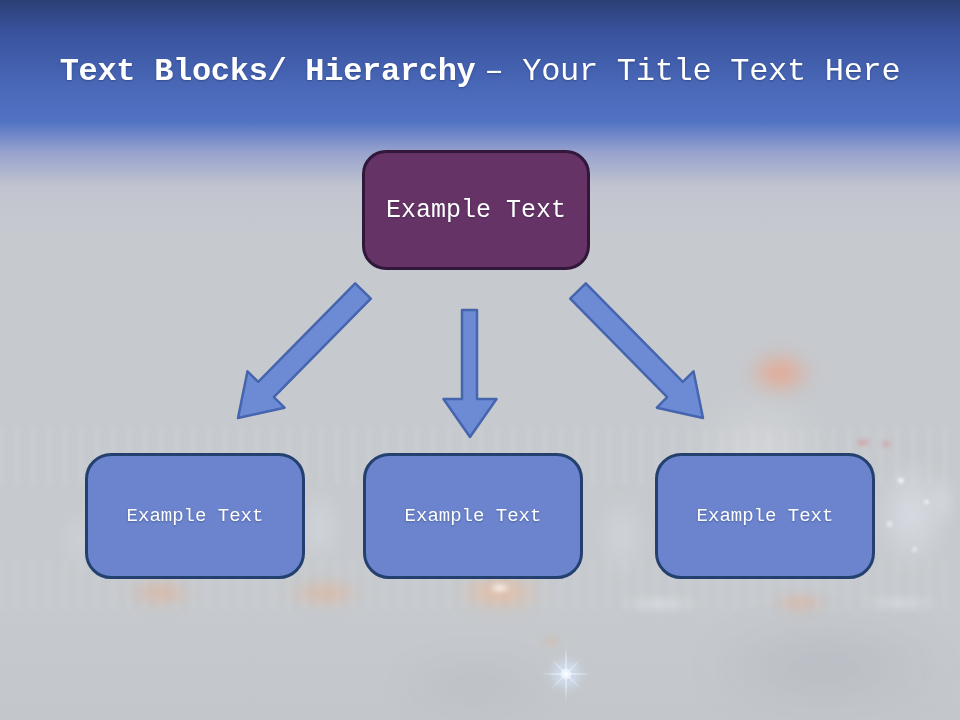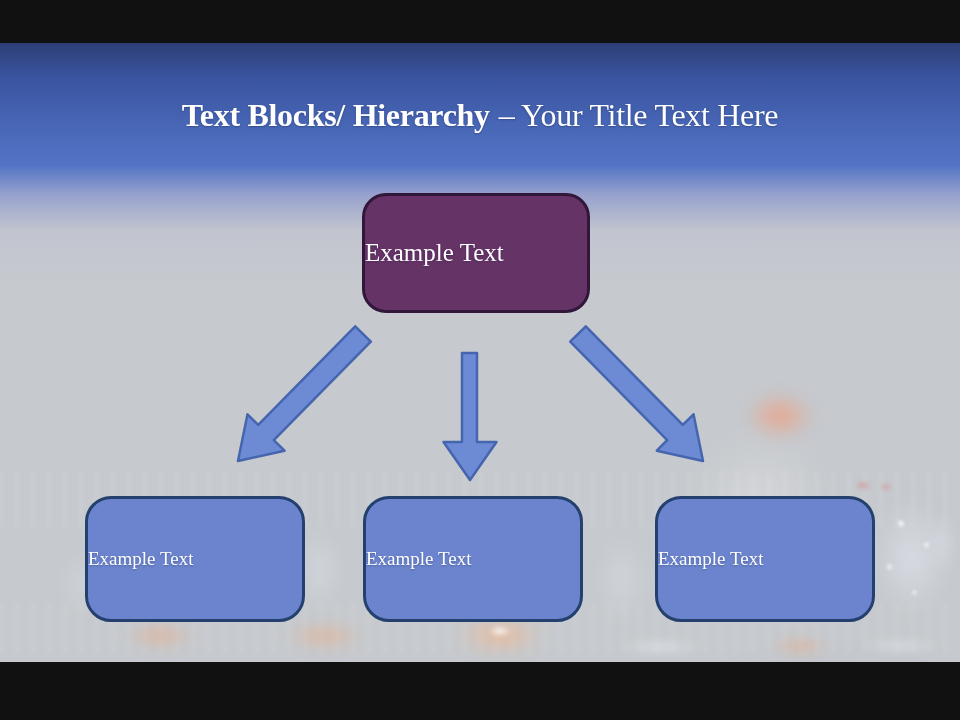--- a/index.html
+++ b/index.html
@@ -1,29 +1,28 @@
 <!DOCTYPE html>
 <html style="--title-text: #ffffff; --root-fill: #663367; --root-border: #31173a; --child-fill: #6b84cd; --child-border: #24406e; --arrow-fill: #6d8bd5; --arrow-border: #4565ae; --band-top: #2d3f76; --band-bright: #5273c4; --haze: #c6c9ce;"><head>
 <meta charset="utf-8">
 <style>
   html,body{margin:0;padding:0;background:#111;}
   .slide{
-    position:relative;width:960px;height:619px;overflow:hidden;
-    font-family:Liberation Serif, serif;
+    position:relative;width:960px;height:720px;overflow:hidden;
+    font-family:Liberation Mono, monospace;
     background:linear-gradient(180deg,
       var(--band-top,#2d3f76) 0px,
       #3a54a0 35px,
       #4b6bbb 95px,
       var(--band-bright,#5273c4) 122px,
       #97a2cd 152px,
       #c2c5cf 188px,
       var(--haze,#c6c9ce) 240px,
       #c6c9cd 600px,
       #c3c7cb 720px);
-    margin-top:43px;
   }
   .bg{position:absolute;inset:0;z-index:0;}
   .g{position:absolute;display:block;border-radius:50%;}
   .band{position:absolute;left:0;width:960px;
     background:repeating-linear-gradient(90deg,rgba(255,255,255,.55) 0 2px,rgba(255,255,255,0) 2px 16px);
     filter:blur(2px);}
   
   .star{position:absolute;left:536px;top:644px;width:60px;height:60px;}
   .star-core{position:absolute;left:23px;top:23px;width:14px;height:14px;border-radius:50%;
     background:radial-gradient(circle,#ffffff 0%,#e8f1ff 45%,rgba(210,228,255,0) 75%);
@@ -37,21 +36,21 @@
   .title{position:absolute;z-index:2;top:50px;left:0;width:960px;text-align:center;
     color:var(--title-text,#ffffff);font-size:32px;line-height:44px;letter-spacing:-.3px;
     text-shadow:0 1px 2px rgba(20,30,60,.35);}
   .t-bold{font-weight:700;}
   .t-reg{font-weight:400;margin-left:9px;}
   
   .arrows{position:absolute;inset:0;z-index:2;pointer-events:none;}
   .arrows polygon{fill:var(--arrow-fill,#6d8bd5);stroke:var(--arrow-border,#4565ae);
     stroke-width:2.5;stroke-linejoin:round;}
   
-  .box{position:absolute;z-index:3;display:flex;align-items:center;
+  .box{position:absolute;z-index:3;display:flex;align-items:center;justify-content:center;
     color:#fff;text-align:center;box-sizing:border-box;}
   .top-box{left:362px;top:150px;width:228px;height:120px;border-radius:24px;
     background:var(--root-fill,#663367);border:3px solid var(--root-border,#31173a);
     font-size:25px;}
   .child-box{top:453px;width:220px;height:126px;border-radius:26px;
     background:var(--child-fill,#6b84cd);border:3px solid var(--child-border,#24406e);
     font-size:19px;}
   .child-1{left:85px;} .child-2{left:363px;} .child-3{left:655px;}
   .box span{text-shadow:0 1px 2px rgba(10,20,50,.3);}
 </style>

